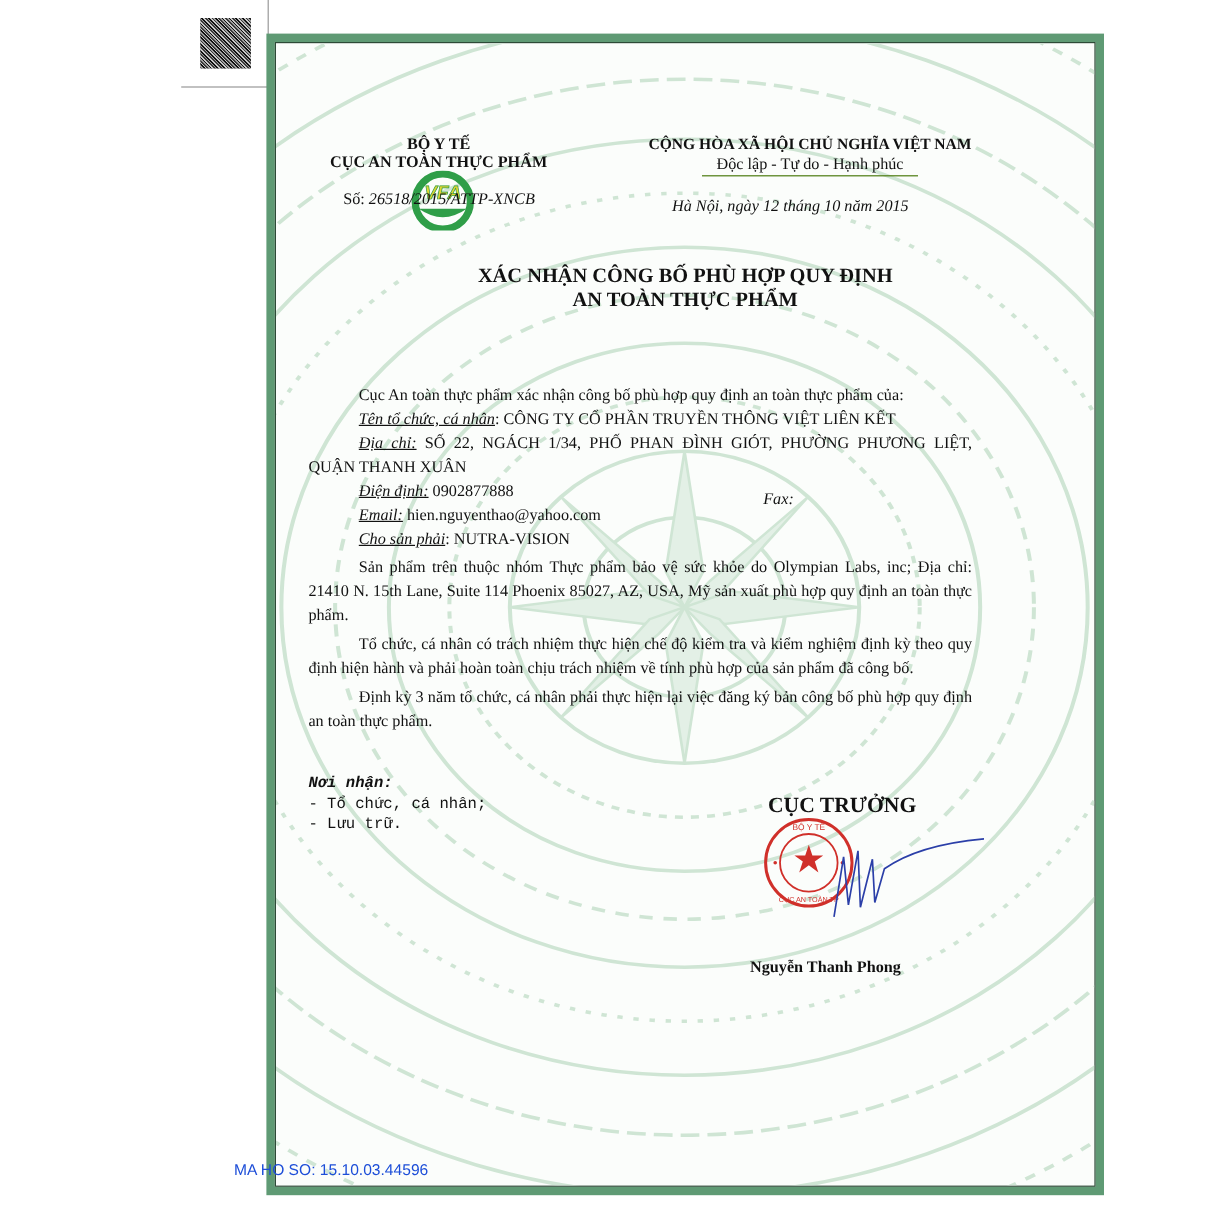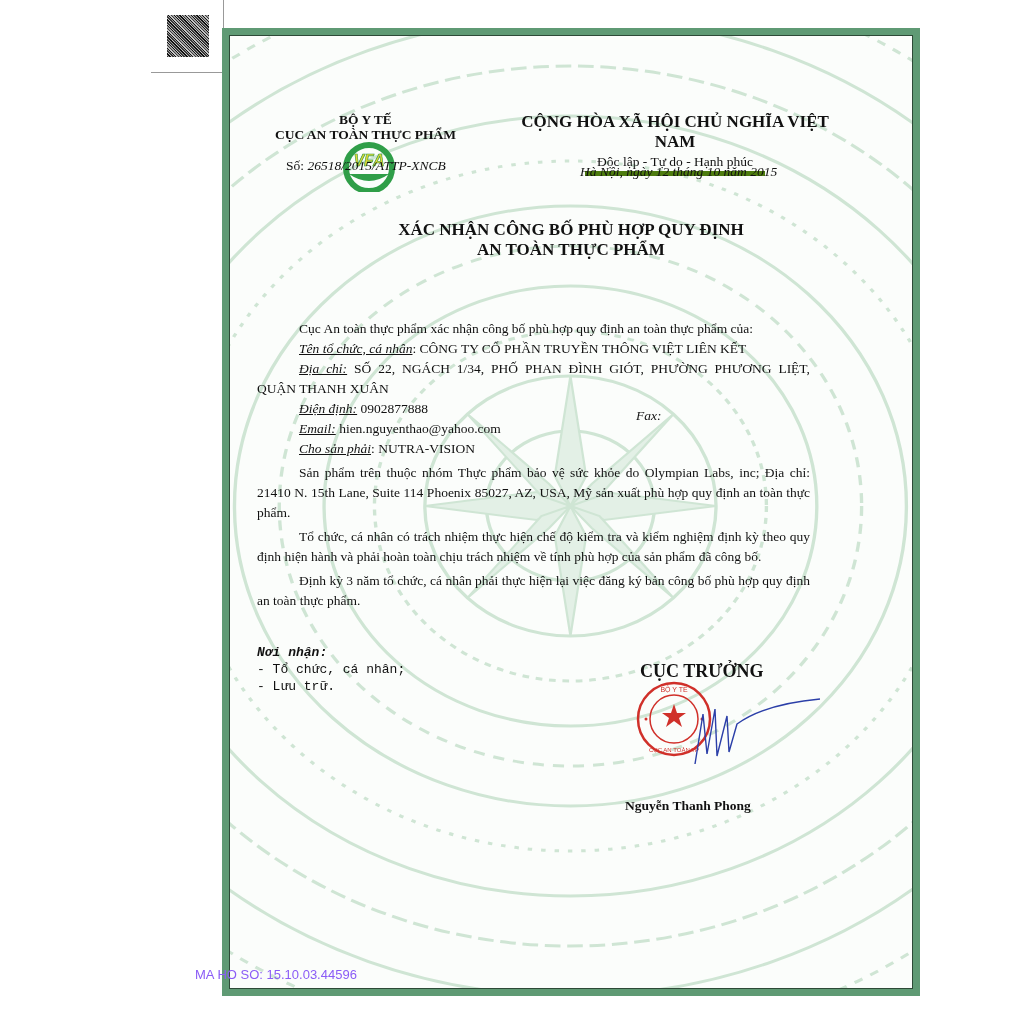--- a/index.html
+++ b/index.html
@@ -14,38 +14,38 @@
              filter:contrast(1.2); }
   .cert { position:absolute; left:222px; top:28px; width:698px; height:968px;
           background:#5f9a74; }
   .cert-inner { position:absolute; left:7px; top:7px; right:7px; bottom:7px; background:#fbfdfb;
                 border:1px solid #2d4a37; overflow:hidden; }
   .watermark { position:absolute; left:0; top:0; width:100%; height:100%; }
   .content { position:absolute; left:0; top:0; width:100%; height:100%; }
   .abs { position:absolute; }
   .hdr-left { left:28px; top:76px; width:215px; text-align:center; font-weight:bold; font-size:13.5px; line-height:15px; }
   .hdr-right { left:285px; top:76px; width:320px; text-align:center; }
-  .hdr-right .nat { font-weight:bold; font-size:17px; }
-  .hdr-right .motto { font-size:13.5px; display:inline-block; border-bottom:5px solid #4d7c0f; padding:0 12px 1px; }
+  .hdr-right .nat { font-weight:bold; font-size:13px; }
+  .hdr-right .motto { font-size:13.5px; display:inline-block; border-bottom:1px solid #4d7c0f; padding:0 12px 1px; }
   .so { left:56px; top:122px; font-size:13.5px; }
   .so i { font-style:italic; }
-  .date { left:330px; top:128px; font-style:italic; font-size:13.5px;margin-left:20px; }
+  .date { left:330px; top:128px; font-style:italic; font-size:13.5px; }
   .vfa-logo { left:101px; top:106px; width:76px; height:50px; }
   .title { left:0; width:100%; top:184px; text-align:center; font-weight:bold; font-size:17px; line-height:20px; }
   .body { left:27px; width:553px; font-size:13.5px; line-height:20px; text-align:justify; }
   .ind { text-indent:42px; }
   .lbl { font-style:italic;text-decoration:underline; }
   .fax { left:378px; top:372px; font-style:italic; font-size:13.5px;margin-left:28px; }
   .recip { left:27px; top:608px; font-size:13px; line-height:17px;font-family:Liberation Mono, monospace; }
   .recip .h { font-weight:bold; font-style:italic; }
   .chief { left:410px; top:625px; font-weight:bold; font-size:18px; }
   .seal { left:405px; top:644px; width:78px; height:78px; }
   .sig { left:455px; top:658px; width:140px; height:80px; }
   .signer { left:395px; top:762px; font-weight:bold; font-size:13.5px; }
-  .mahs { position:absolute; left:195px; top:967px; font-family:"Liberation Sans", sans-serif; font-size:13px; color:#8b5cf6; }
+  .mahs { position:absolute; left:195px; top:967px; font-family:"Liberation Sans", sans-serif; font-size:13px; color:#1d4ed8; }
 </style>
 </head>
 <body>
 
 <div class="qr-box">
   <div class="qr-code"></div>
 </div>
 
 <div class="cert">
   <div class="cert-inner">

